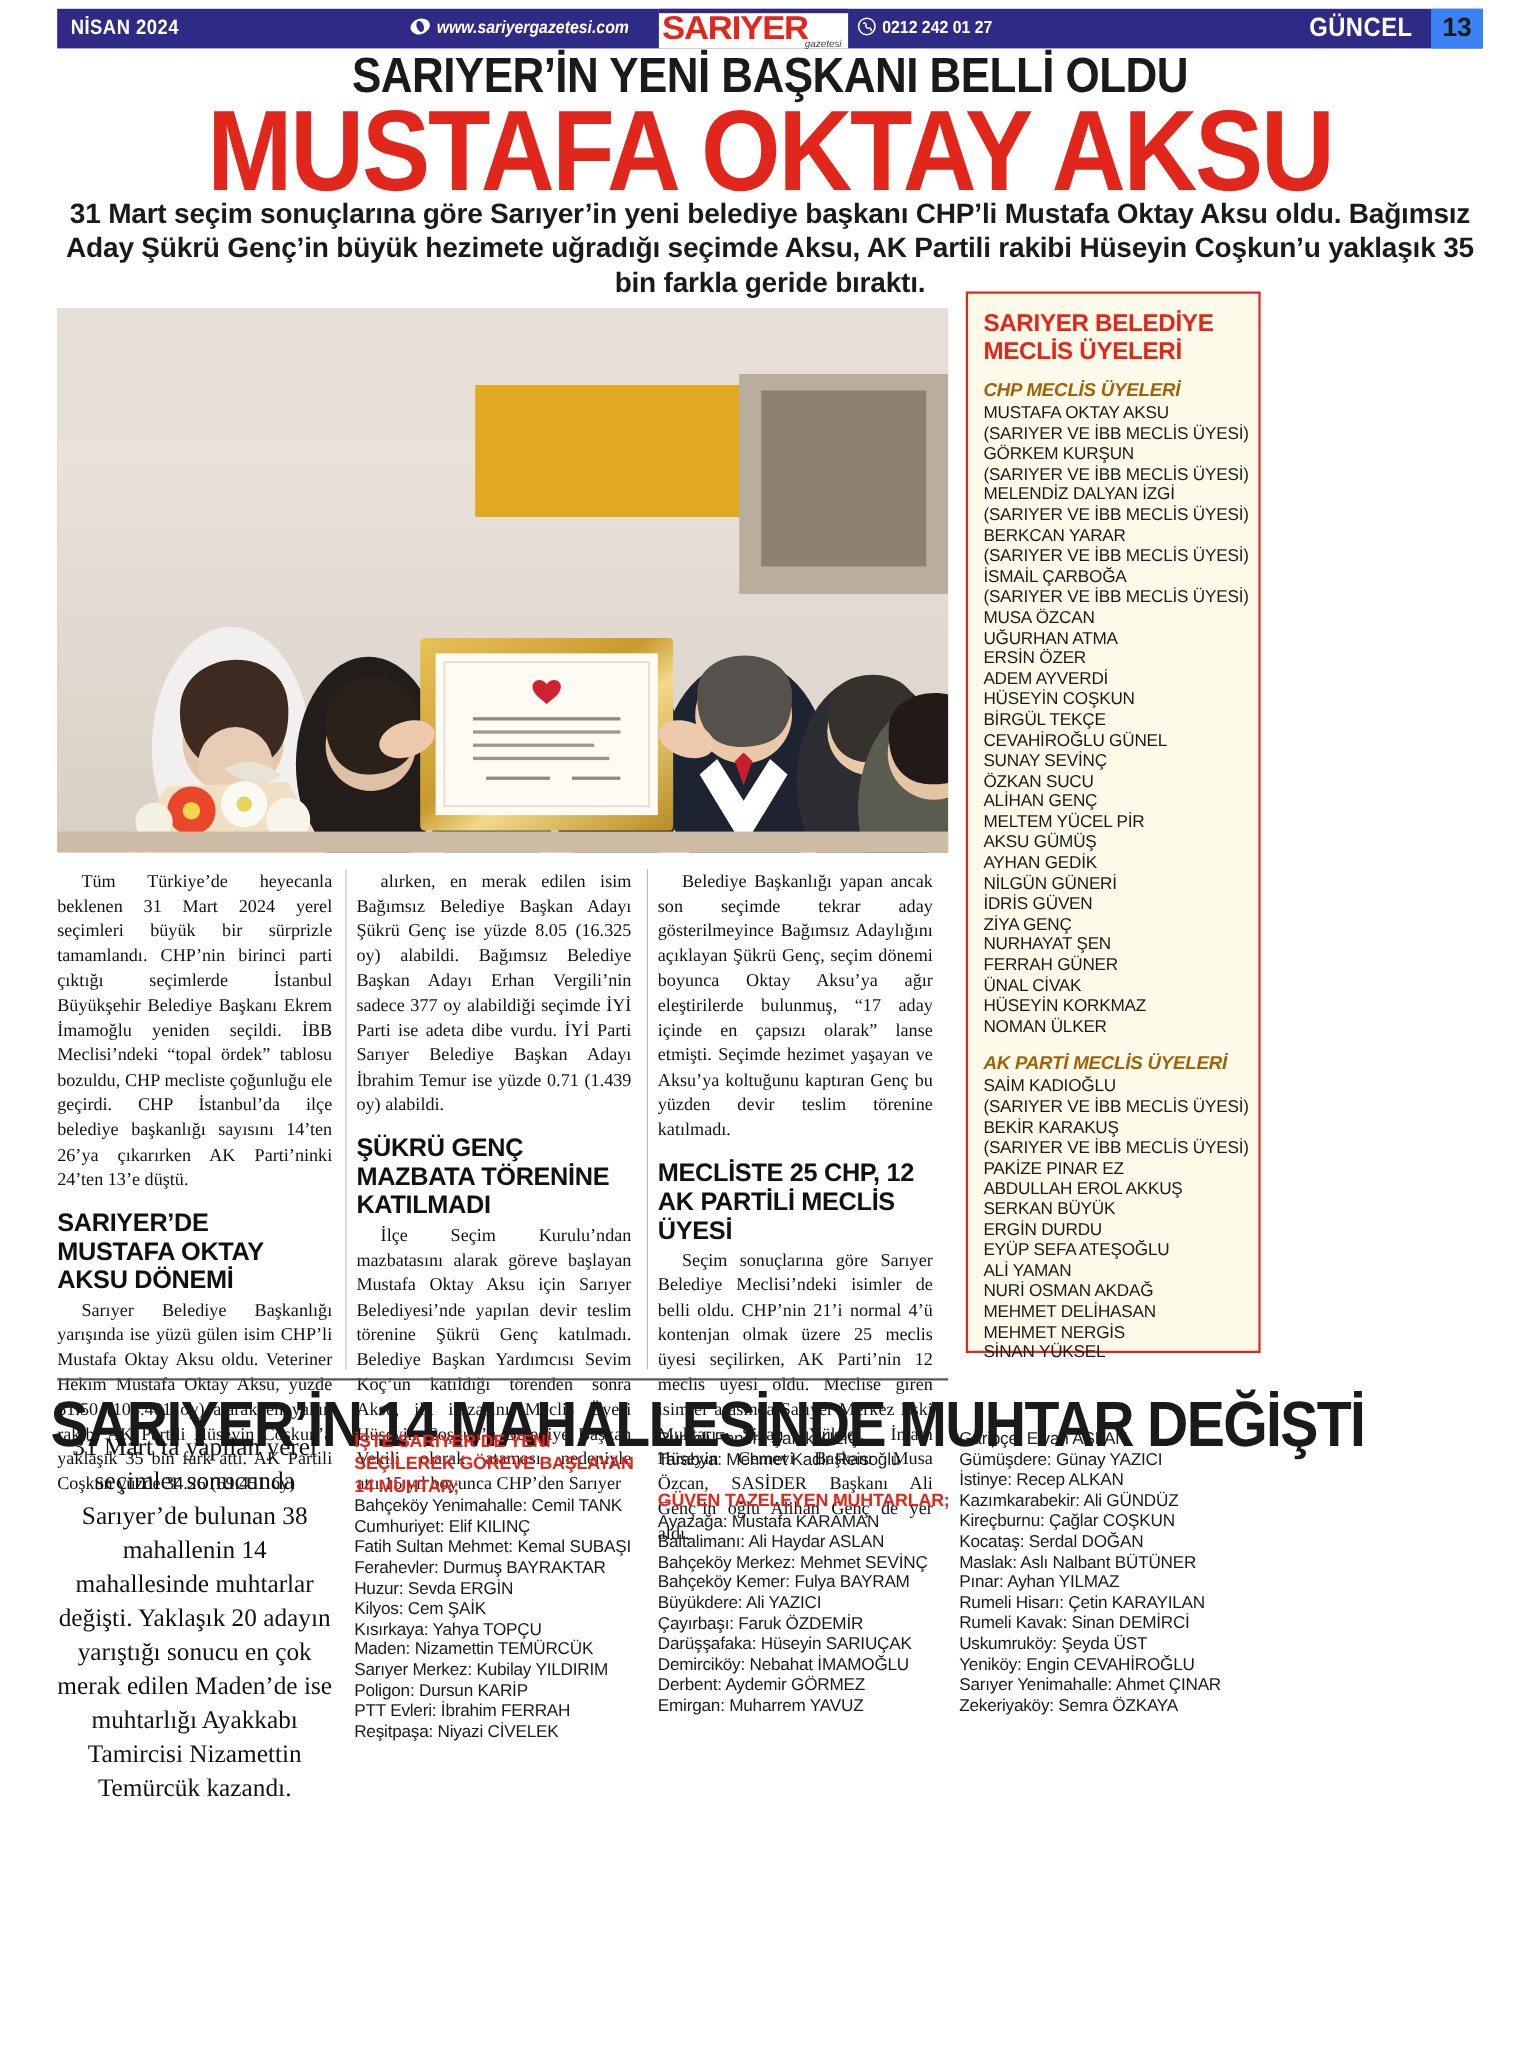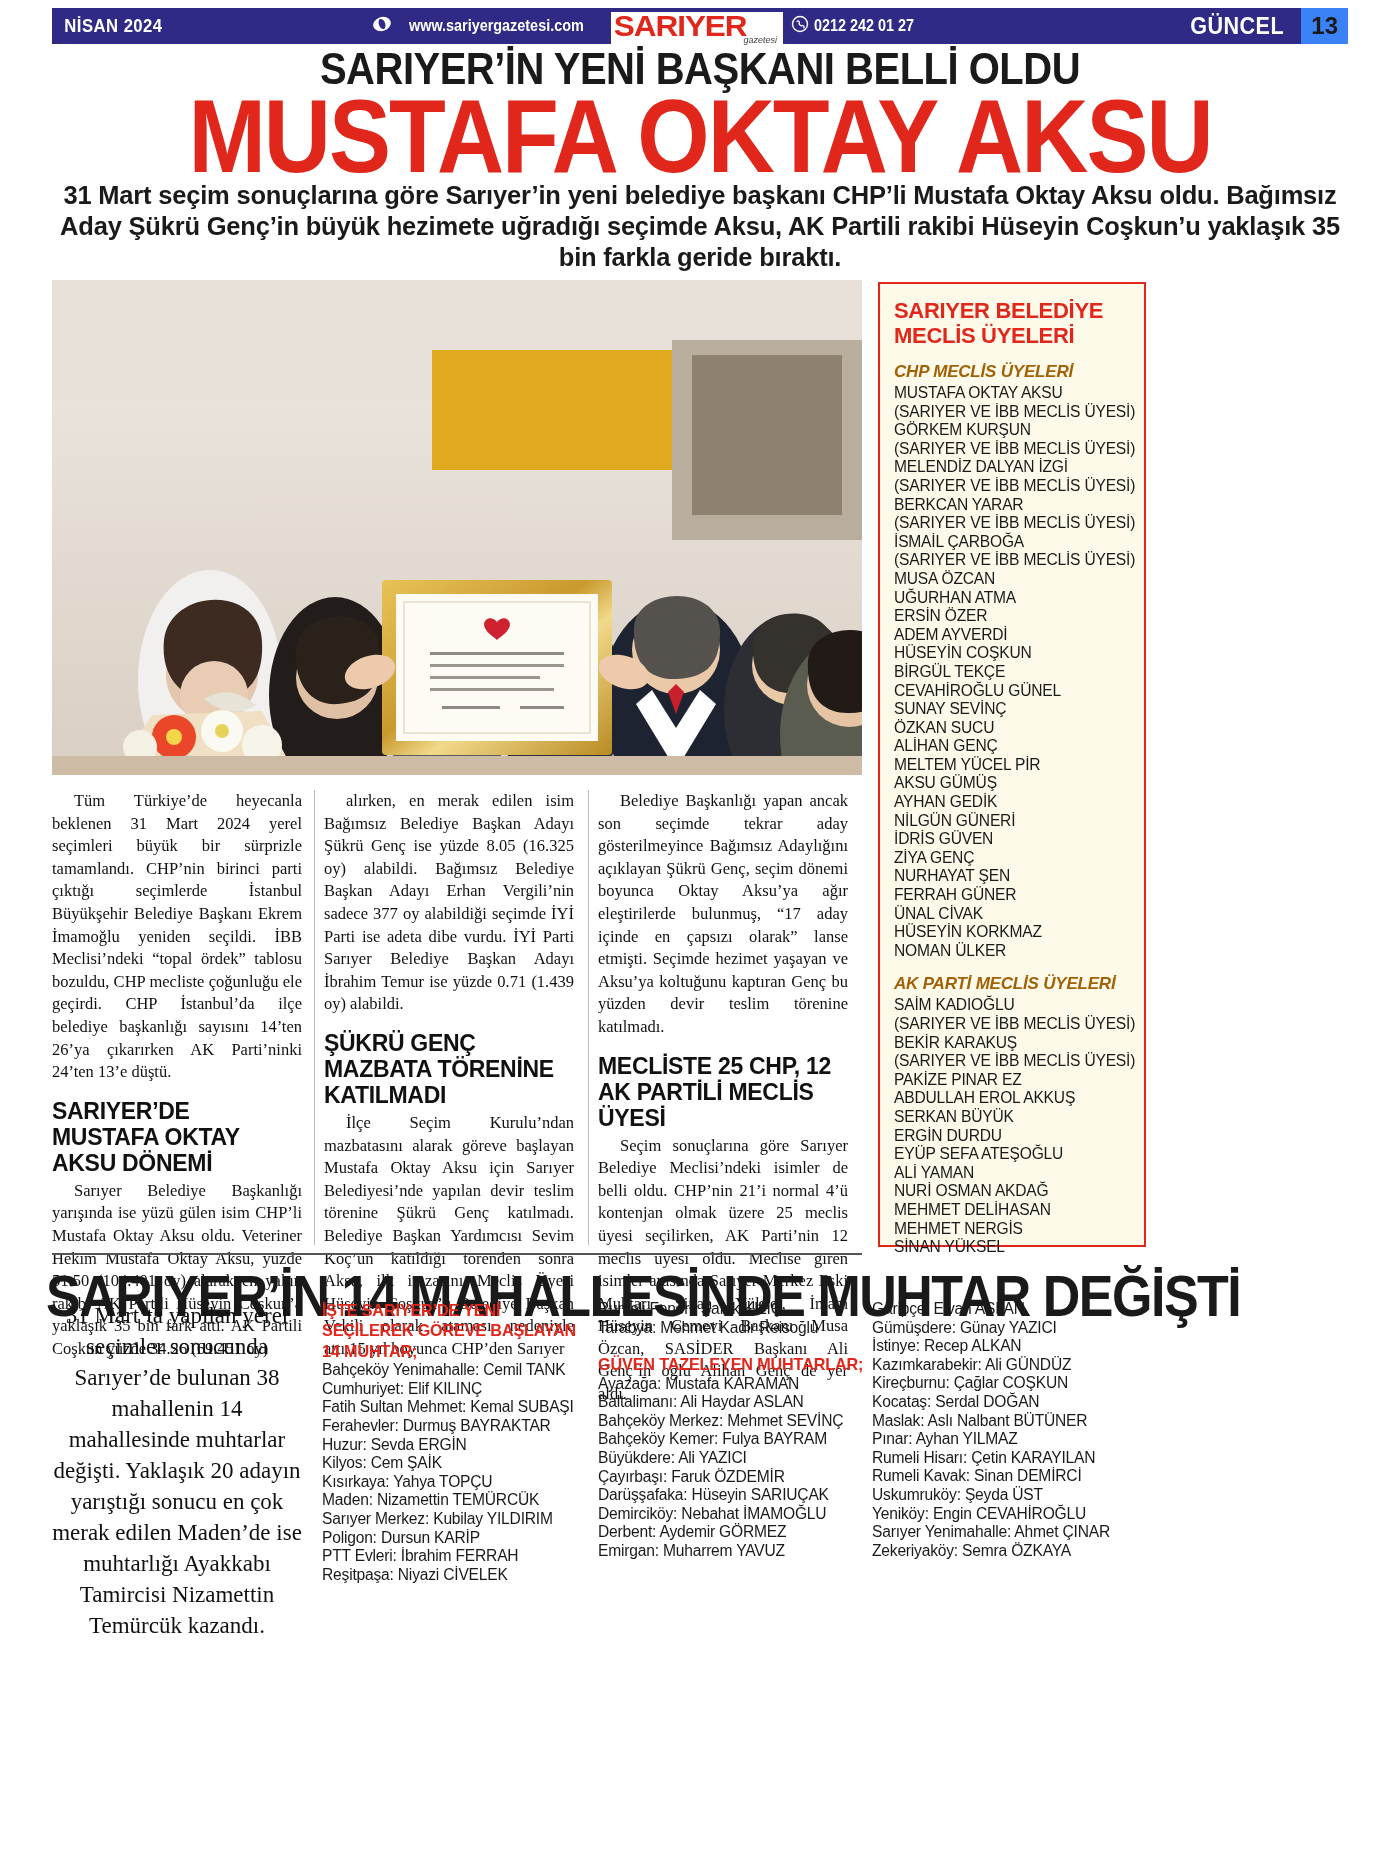--- a/index.html
+++ b/index.html
@@ -15,21 +15,21 @@
   
   .masthead {
     position: absolute; left: 52px; top: 8px; width: 1296px; height: 36px;
     background: #2e2a86; display: flex; align-items: center;
   }
   .mh-date {
     color: #fff; font-weight: bold; font-size: 19px; letter-spacing: .5px;
     padding-left: 14px; width: 260px; font-family: "Liberation Sans", sans-serif;
     transform: scaleX(.88); transform-origin: left center;
   }
-  .mh-web { display: flex; align-items: center; gap: 17px; margin-left: 60px; }
+  .mh-web { display: flex; align-items: center; gap: 5px; margin-left: 60px; font-style: italic; }
   .mh-web-txt { color: #fff; font-weight: bold; font-size: 16px; transform: scaleX(.9); transform-origin: left center;}
   .mh-logo {
     background: #fff; height: 36px; padding: 0 6px; display: flex;
     flex-direction: row; align-items: center; justify-content: center;
     margin: 0 8px; position: relative;
   }
   .mh-logo-top { height: 4px; width: 100%; background: #2e2a86; position:absolute; top:0; left:0;}
   .mh-logo-main {
     color: #e1261c; font-weight: bold; font-size: 30px; letter-spacing: -1px;
     line-height: 30px; transform: scaleX(1.05); font-family: "Liberation Sans", sans-serif;
@@ -83,21 +83,21 @@
   }
   .col h3 {
     font-family: "Liberation Sans", sans-serif; font-weight: bold; font-size: 23px;
     line-height: 26px; color: #111; margin: 14px 0 4px 0; letter-spacing: -.3px;
   }
   .rule-left { position:absolute; left: 262px; top: 0; width:1px; height:455px; background:#bbb;}
   .rule-left2 { position:absolute; left: 536px; top: 0; width:1px; height:455px; background:#bbb;}
 
   
   .sidebar {
-    position: absolute; left: 878px; top: 282px; width: 268px; height: 965px;
+    position: absolute; left: 878px; top: 265px; width: 268px; height: 965px;
     background: #fdfaea; border: 2px solid #e1261c; padding: 14px 10px 8px 14px;
   }
   .sb-title {
     color: #e1261c; font-weight: bold; font-size: 22px; line-height: 25px;
     letter-spacing: -.3px; margin-bottom: 14px;
   }
   .sb-group-title {
     font-weight: bold; font-style: italic; font-size: 17px; color: #a16207;
     margin-bottom: 2px; letter-spacing: -.2px;
   }

